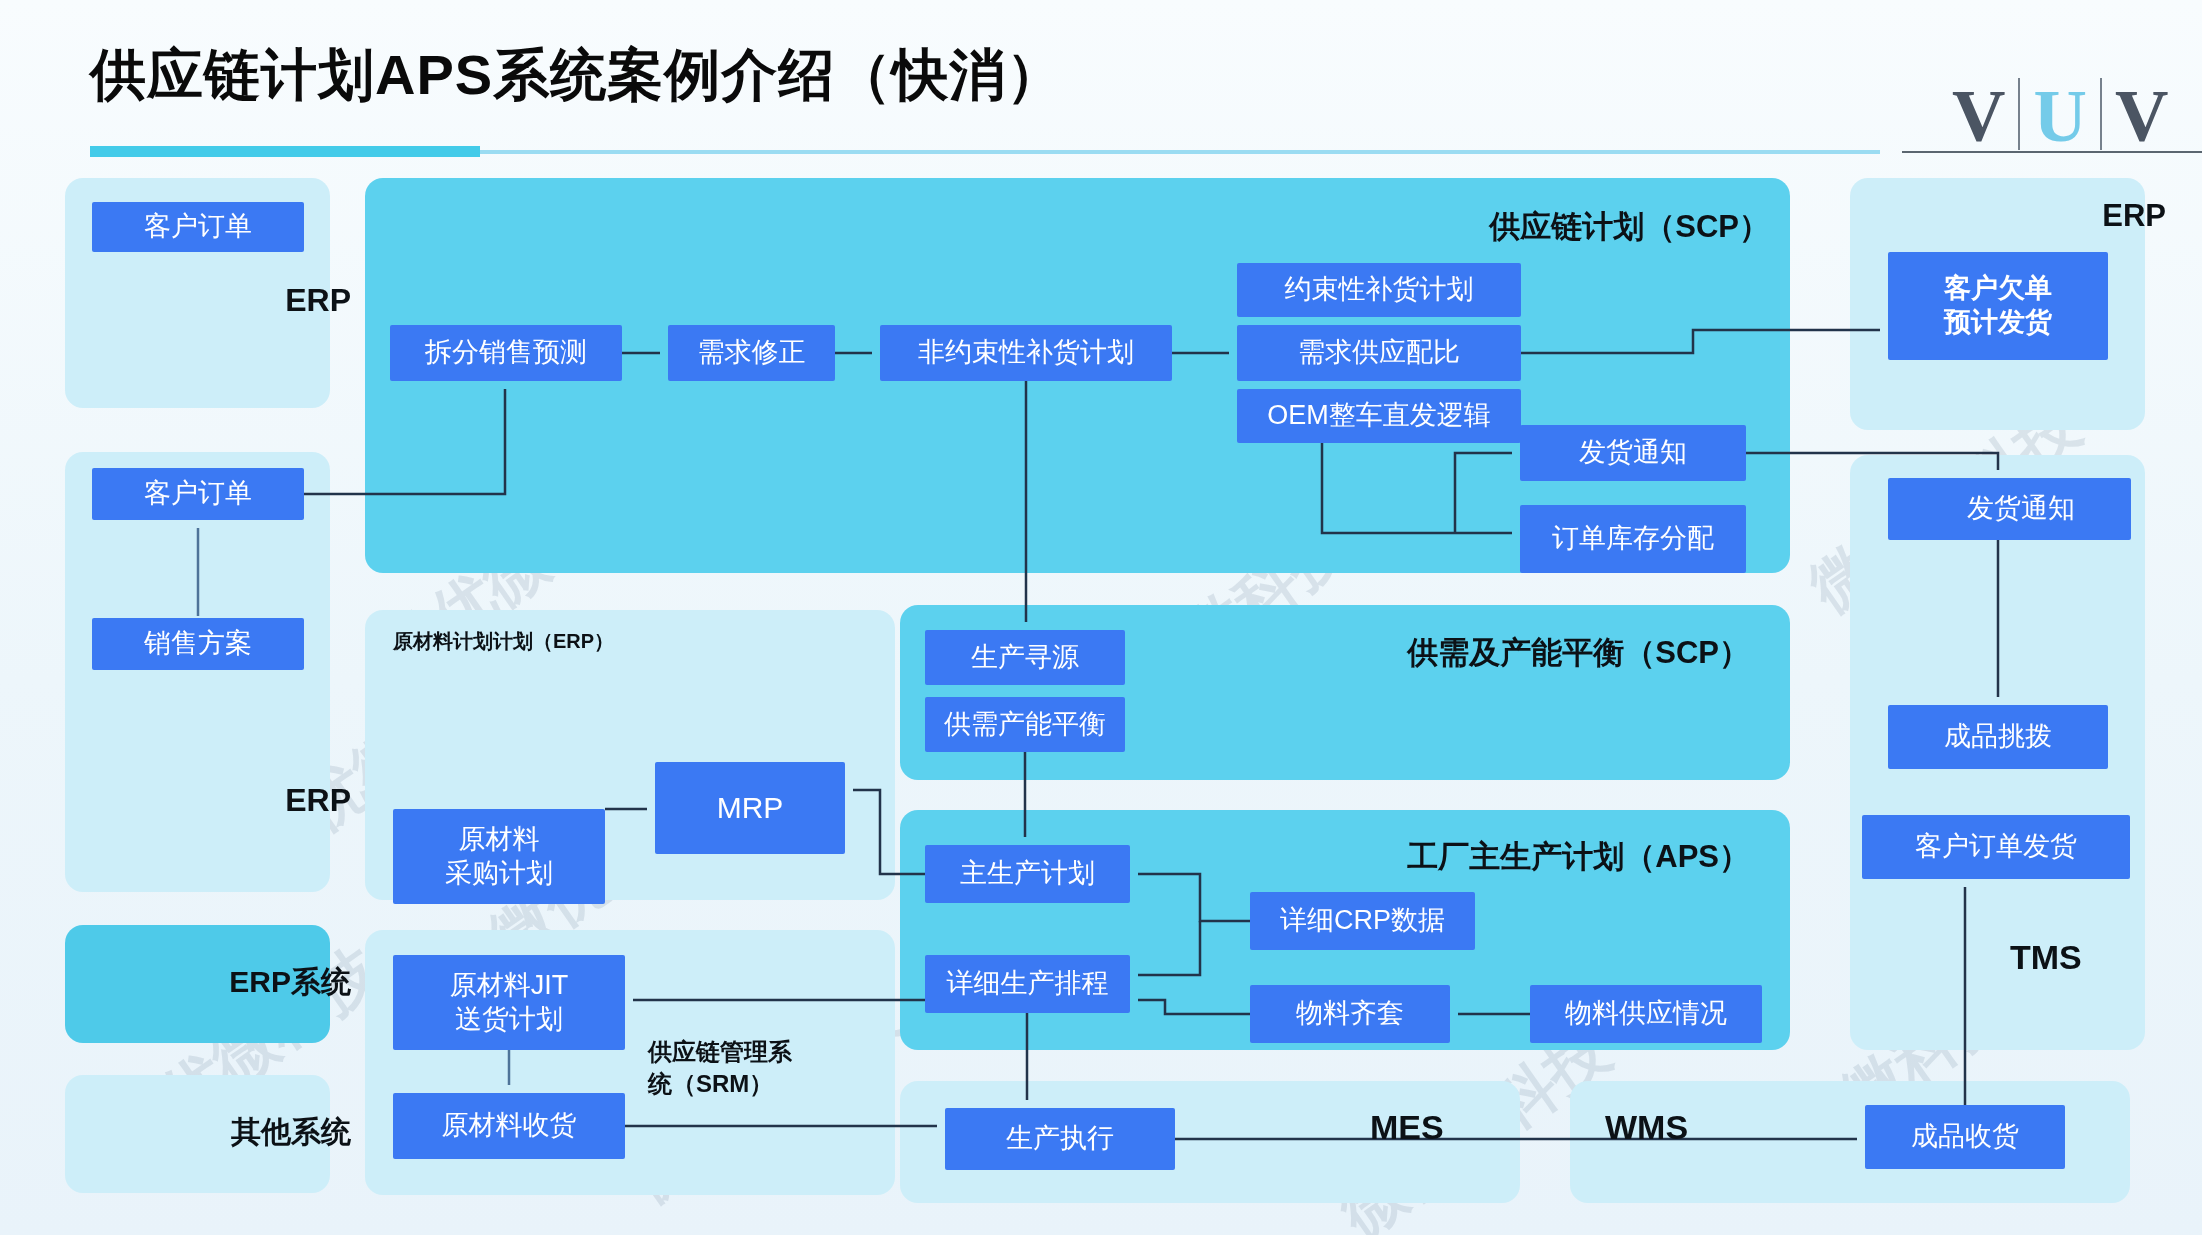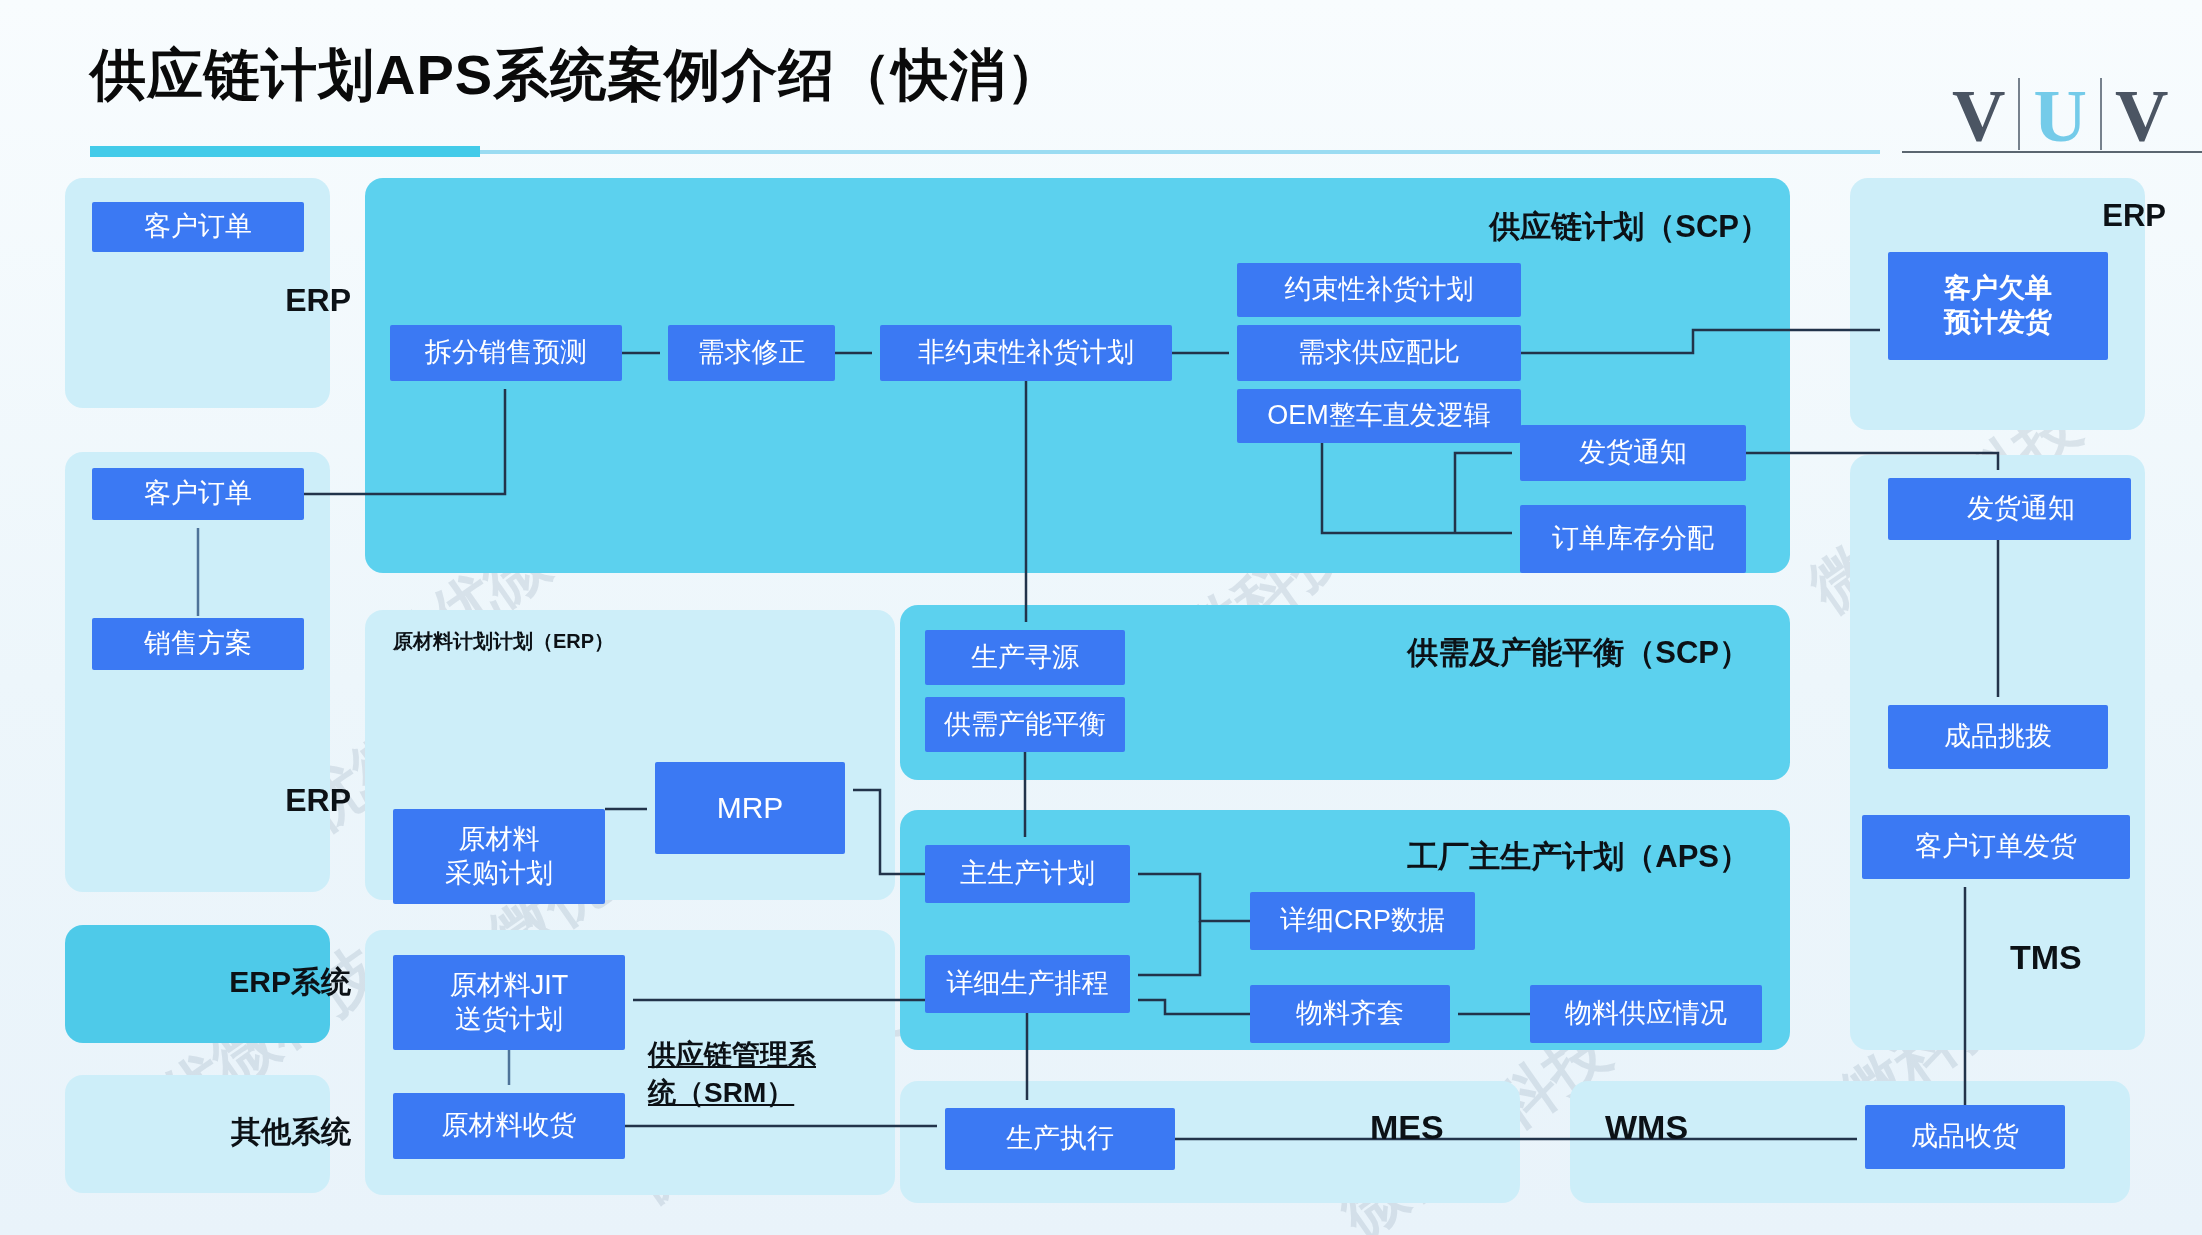--- a/index.html
+++ b/index.html
@@ -150,21 +150,21 @@
   <div class="node" style="left:925px;top:630px;width:200px;height:55px;">生产寻源</div>
   <div class="node" style="left:925px;top:697px;width:200px;height:55px;">供需产能平衡</div>
 
   <div class="plabel right-al" style="left:1270px;top:836px;width:480px;font-size:31px;">工厂主生产计划（APS）</div>
   <div class="node" style="left:925px;top:845px;width:205px;height:58px;">主生产计划</div>
   <div class="node" style="left:1250px;top:892px;width:225px;height:58px;">详细CRP数据</div>
   <div class="node" style="left:925px;top:955px;width:205px;height:58px;">详细生产排程</div>
   <div class="node" style="left:1250px;top:985px;width:200px;height:58px;">物料齐套</div>
   <div class="node" style="left:1530px;top:985px;width:232px;height:58px;">物料供应情况</div>
 
-  <div class="plabel" style="left:648px;top:1036px;font-size:28px;text-decoration:underline;">供应链管理系
+  <div class="plabel" style="left:648px;top:1036px;font-size:24px;">供应链管理系
 统（SRM）</div>
   <div class="node" style="left:393px;top:955px;width:232px;height:95px;">原材料JIT
 送货计划</div>
   <div class="node" style="left:393px;top:1093px;width:232px;height:66px;">原材料收货</div>
 
   <div class="plabel" style="left:1370px;top:1108px;font-size:34px;">MES</div>
   <div class="node" style="left:945px;top:1108px;width:230px;height:62px;">生产执行</div>
 
   <div class="plabel" style="left:1605px;top:1108px;font-size:34px;">WMS</div>
   <div class="node" style="left:1865px;top:1105px;width:200px;height:64px;">成品收货</div>

